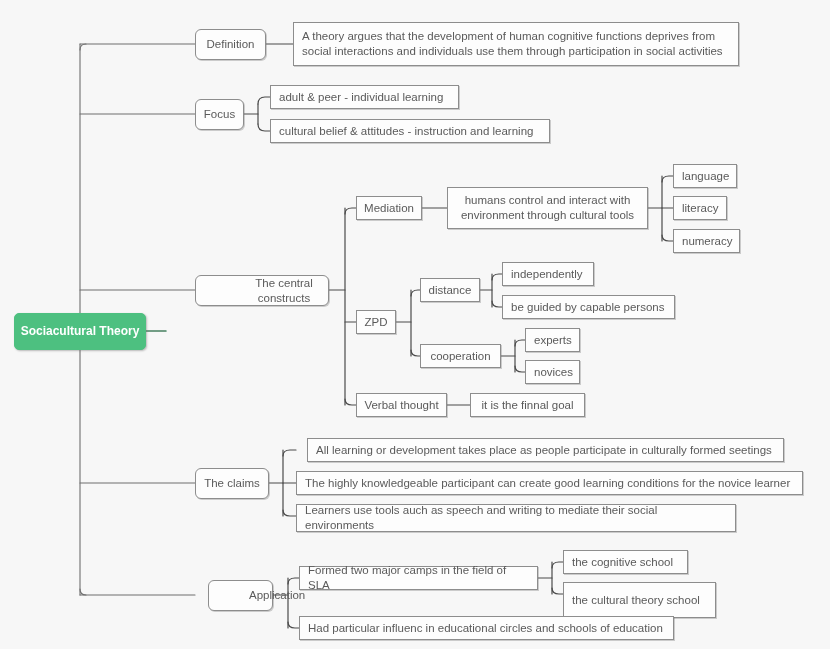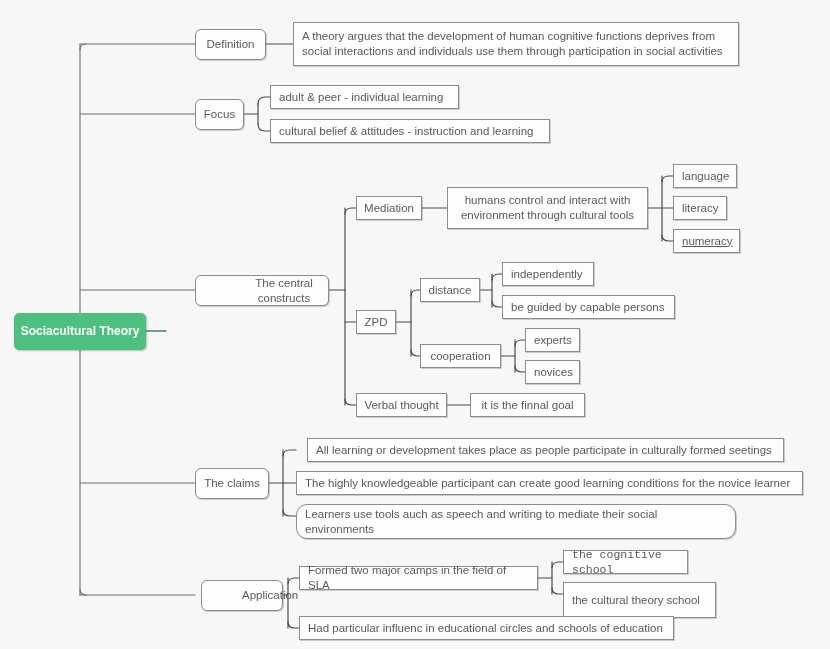--- a/index.html
+++ b/index.html
@@ -162,21 +162,21 @@
   </div>
 
   <div class="node lvl1" style="left:195px; top:275px; width:134px; height:31px;padding-left:44px;">
     <span class="label">The central constructs</span>
   </div>
 
   <div class="node lvl1" style="left:195px; top:468px; width:74px; height:31px;">
     <span class="label">The claims</span>
   </div>
 
-  <div class="node lvl1" style="left:201px; top:580px; width:82px; height:31px;padding-left:40px;">
+  <div class="node lvl1" style="left:208px; top:580px; width:65px; height:31px;padding-left:40px;">
     <span class="label">Application</span>
   </div>
 
   <div class="node lvl2 pad-l" style="left:293px; top:22px; width:446px; height:44px;">
     <span class="label">A  theory argues that the development of human cognitive functions deprives from
 social interactions and individuals use them through participation in social activities</span>
   </div>
 
   <div class="node lvl2 pad-l" style="left:270px; top:85px; width:189px; height:24px;">
     <span class="label">adult &amp; peer - individual learning</span>
@@ -196,21 +196,21 @@
   </div>
 
   <div class="node lvl3 pad-l" style="left:673px; top:164px; width:64px; height:24px;">
     <span class="label">language</span>
   </div>
 
   <div class="node lvl3 pad-l" style="left:673px; top:196px; width:54px; height:24px;">
     <span class="label">literacy</span>
   </div>
 
-  <div class="node lvl3 pad-l" style="left:673px; top:229px; width:67px; height:24px;text-decoration:underline;">
+  <div class="node lvl3 pad-l" style="left:673px; top:229px; width:67px; height:24px;">
     <span class="label">numeracy</span>
   </div>
 
   <div class="node lvl2 center-txt" style="left:356px; top:310px; width:40px; height:24px;">
     <span class="label">ZPD</span>
   </div>
 
   <div class="node lvl3 center-txt" style="left:420px; top:278px; width:60px; height:24px;">
     <span class="label">distance</span>
   </div>
@@ -244,29 +244,29 @@
   </div>
 
   <div class="node lvl2 pad-l" style="left:296px; top:438px; width:477px; height:24px;margin-left:11px;">
     <span class="label">All learning or development takes place as people participate in culturally formed seetings</span>
   </div>
 
   <div class="node lvl2 pad-l" style="left:296px; top:471px; width:507px; height:24px;">
     <span class="label">The highly knowledgeable participant can create good learning conditions for the novice learner</span>
   </div>
 
-  <div class="node lvl2 pad-l" style="left:296px; top:504px; width:440px; height:35px;border-radius:11px;">
+  <div class="node lvl2 pad-l" style="left:296px; top:504px; width:440px; height:28px;">
     <span class="label">Learners use tools auch as speech and writing to mediate their social environments</span>
   </div>
 
   <div class="node lvl2 pad-l" style="left:299px; top:566px; width:239px; height:24px;">
     <span class="label">Formed two major camps in the field of SLA</span>
   </div>
 
-  <div class="node lvl3 pad-l" style="left:563px; top:550px; width:125px; height:24px;font-family:Liberation Mono, monospace;">
+  <div class="node lvl3 pad-l" style="left:563px; top:550px; width:125px; height:24px;">
     <span class="label">the cognitive school</span>
   </div>
 
   <div class="node lvl3 pad-l" style="left:563px; top:582px; width:153px; height:36px;">
     <span class="label">the cultural theory school</span>
   </div>
 
   <div class="node lvl2 pad-l" style="left:299px; top:616px; width:375px; height:24px;">
     <span class="label">Had particular influenc in educational circles and schools of education</span>
   </div>

